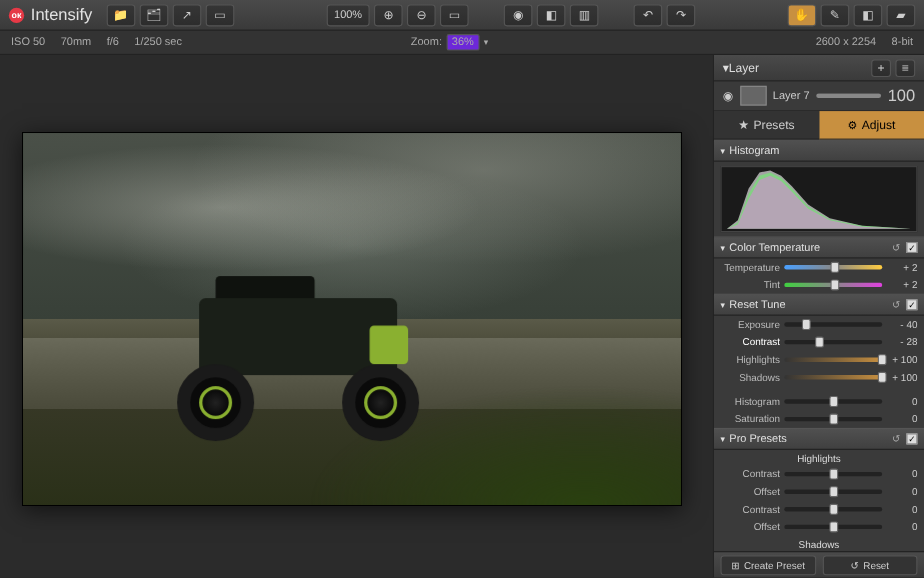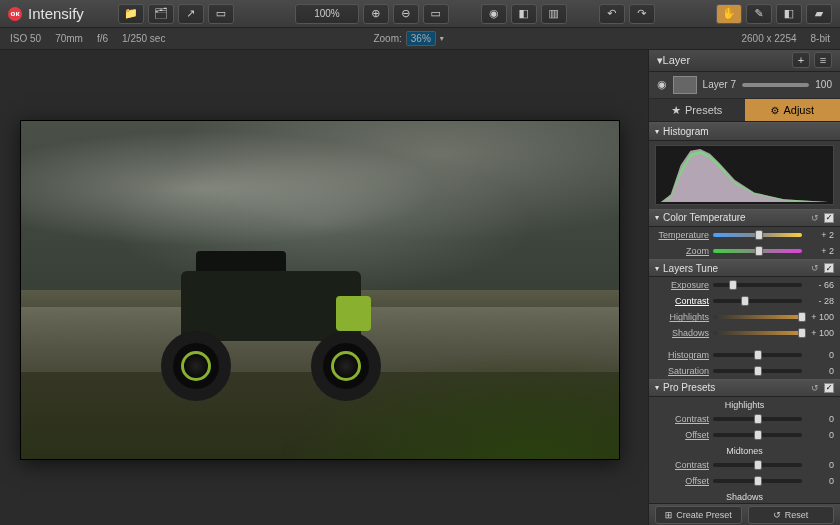--- a/index.html
+++ b/index.html
@@ -1,28 +1,28 @@
 <!DOCTYPE html>
 <html><head>
 <meta charset="utf-8">
 <style>
 * { margin: 0; padding: 0; box-sizing: border-box; font-family: -apple-system, "Helvetica Neue", Arial, sans-serif; }
 body { background: #2b2b2b; color: #ccc; font-size: 11px; width: 840px; height: 525px; overflow: hidden; }
 .topbar { height: 28px; background: linear-gradient(#4a4a4a,#3a3a3a); border-bottom: 1px solid #222; display: flex; align-items: center; padding: 0 8px; gap: 6px; }
 .logo-dot { width: 14px; height: 14px; border-radius: 50%; background: #e63946; display: inline-flex; align-items: center; justify-content: center; font-size: 8px; color: #fff; font-weight: bold; }
-.app-title { color: #e2e2e2; font-size: 15px; font-weight: 300; margin-right: 28px; }
+.app-title { color: #e2e2e2; font-size: 15px; font-weight: 300; margin-right: 7px; }
 .tb-btn { width: 26px; height: 20px; background: rgba(0,0,0,0.25); border: 1px solid #555; border-radius: 3px; display: inline-flex; align-items: center; justify-content: center; color: #ccc; cursor: pointer; }
-.tb-btn.wide { width: auto; padding: 0 18px; font-size: 10px; }
+.tb-btn.wide { width: auto; padding: 0 6px; font-size: 10px; }
 .tb-group { display: flex; gap: 4px; align-items: center; }
 .tb-sep { flex: 1; }
 .tb-btn.active { background: #1f1f1f; }
 .subbar { height: 22px; background: #333; border-bottom: 1px solid #222; display: flex; align-items: center; padding: 0 10px; gap: 14px; font-size: 10px; color: #aaa; }
 .subbar .sp { width: 180px; }
 .subbar .zoom { display: flex; align-items: center; gap: 4px; }
-.zoom-val { background: #0c4a6e; border: 1px solid #555; padding: 1px 4px; border-radius: 2px; }
+.zoom-val { background: #6d28d9; border: 1px solid #555; padding: 1px 4px; border-radius: 2px; }
 .main { display: flex; height: calc(525px - 50px); }
 .canvas-area { flex: 1; background: #2b2b2b; position: relative; overflow: hidden; }
 .canvas-img { position: absolute; left: 20px; top: 70px; width: 600px; height: 340px; background: linear-gradient(to bottom, #3a4a3a 0%, #2d3a2d 45%, #3a3020 55%, #2a3018 100%); border: 1px solid #000; box-shadow: 0 4px 20px rgba(0,0,0,0.6); overflow: hidden; }
 .sky { position: absolute; inset: 0 0 50% 0; background:
   radial-gradient(ellipse at 30% 40%, rgba(230,230,220,0.35) 0%, transparent 40%),
   radial-gradient(ellipse at 70% 20%, rgba(200,200,190,0.3) 0%, transparent 45%),
   radial-gradient(ellipse at 50% 60%, rgba(180,190,180,0.25) 0%, transparent 50%),
   linear-gradient(#4a5048,#384038); }
 .ground { position: absolute; inset: 50% 0 0 0; background: linear-gradient(#5a5a48 0%, #3a3a2a 30%, #2a3018 100%); }
 .road { position: absolute; left: 0; right: 0; top: 55%; height: 25%; background: linear-gradient(#6a6a5a,#4a4a3a); transform: perspective(400px) rotateX(50deg); transform-origin: top; }
@@ -47,21 +47,21 @@
 .btn-half.inactive { background: #333; color: #ccc; }
 .btn-half.active { background: #c89040; color: #000; font-weight: 500; }
 .section-hdr { height: 20px; background: linear-gradient(#505050,#404040); border-top: 1px solid #555; border-bottom: 1px solid #222; display: flex; align-items: center; padding: 0 6px; font-size: 10px; color: #e0e0e0; cursor: pointer; }
 .section-hdr .tri { margin-right: 4px; font-size: 8px; }
 .section-hdr .rcb { margin-left: auto; display: flex; gap: 3px; align-items: center; }
 .chk { width: 10px; height: 10px; background: #ddd; border: 1px solid #888; display: inline-flex; align-items: center; justify-content: center; font-size: 8px; color: #000; }
 .reset-ic { width: 10px; height: 10px; color: #aaa; font-size: 9px; }
 .histo { height: 60px; background: #1a1a1a; margin: 4px 6px; position: relative; border: 1px solid #444; }
 .histo svg { width: 100%; height: 100%; }
 .param { display: flex; align-items: center; padding: 2px 6px 2px 0; gap: 4px; }
-.param .lbl { width: 60px; text-align: right; font-size: 9px; color: #bbb; text-decoration: underline; }
+.param .lbl { width: 60px; text-align: right; font-size: 9px; color: #bbb; }
 .param .lbl.em { color: #fff; font-weight: 500; }
 .param .sld { flex: 1; height: 12px; position: relative; }
 .param .track { position: absolute; left: 0; right: 0; top: 4px; height: 4px; background: #222; border-radius: 2px; }
 .param .track.grad-temp { background: linear-gradient(to right,#4aa0ff,#888,#ffcc40); }
 .param .track.grad-tint { background: linear-gradient(to right,#40d040,#888,#e040e0); }
 .param .track.grad-gold { background: linear-gradient(to right,#333,#c89040); }
 .param .knob { position: absolute; top: 1px; width: 8px; height: 10px; background: #ddd; border: 1px solid #666; border-radius: 2px; transform: translateX(-50%); }
 .param .val { width: 28px; text-align: right; font-size: 9px; color: #ccc; }
 .sub-lbl { text-align: center; font-size: 9px; color: #ddd; padding: 3px 0 1px; }
 .footer { height: 24px; background: linear-gradient(#4a4a4a,#3a3a3a); border-top: 1px solid #222; display: flex; align-items: center; padding: 0 6px; gap: 6px; margin-top: auto; }
@@ -151,21 +151,21 @@
         <span class="tb-btn" style="width:18px;height:16px">≡</span>
       </span>
     </div>
     <div class="layer-row">
       <span class="eye">◉</span>
       <span class="layer-thumb"></span>
       <span style="font-size:10px">Layer 7</span>
       <div class="layer-slider">
           <div class="fill"></div>
         </div>
-      <span style="font-size:10px">100</span>
+      <span style="font-size:15px">100</span>
     </div>
 
     <div class="btn-row">
       <div class="btn-half inactive">★ <span>Presets</span></div>
       <div class="btn-half active">
           <span style="font-size:10px">⚙</span> 
           <span>Adjust</span>
         </div>
     </div>
 
@@ -191,43 +191,43 @@
     </div>
     <div class="param">
         <span class="lbl">Temperature</span>
         <div class="sld">
           <div class="track grad-temp"></div>
           <div class="knob" style="left:52%"></div>
         </div>
         <span class="val">+ 2</span>
       </div>
     <div class="param">
-        <span class="lbl">Zoom</span>
+        <span class="lbl">Tint</span>
         <div class="sld">
           <div class="track grad-tint"></div>
           <div class="knob" style="left:52%"></div>
         </div>
         <span class="val">+ 2</span>
       </div>
 
     <div class="section-hdr">
       <span class="tri">▾</span>
-        <span>Layers Tune</span>
+        <span>Reset Tune</span>
       <span class="rcb">
           <span class="reset-ic">↺</span>
           <span class="chk">✓</span>
         </span>
     </div>
     <div class="param">
         <span class="lbl">Exposure</span>
         <div class="sld">
           <div class="track"></div>
           <div class="knob" style="left:22%"></div>
         </div>
-        <span class="val">- 66</span>
+        <span class="val">- 40</span>
       </div>
     <div class="param">
         <span class="lbl em">Contrast</span>
         <div class="sld">
           <div class="track"></div>
           <div class="knob" style="left:36%"></div>
         </div>
         <span class="val">- 28</span>
       </div>
     <div class="param">
@@ -282,21 +282,20 @@
         <span class="val">0</span>
       </div>
     <div class="param">
         <span class="lbl">Offset</span>
         <div class="sld">
           <div class="track"></div>
           <div class="knob" style="left:50%"></div>
         </div>
         <span class="val">0</span>
       </div>
-    <div class="sub-lbl">Midtones</div>
     <div class="param">
         <span class="lbl">Contrast</span>
         <div class="sld">
           <div class="track"></div>
           <div class="knob" style="left:50%"></div>
         </div>
         <span class="val">0</span>
       </div>
     <div class="param">
         <span class="lbl">Offset</span>

